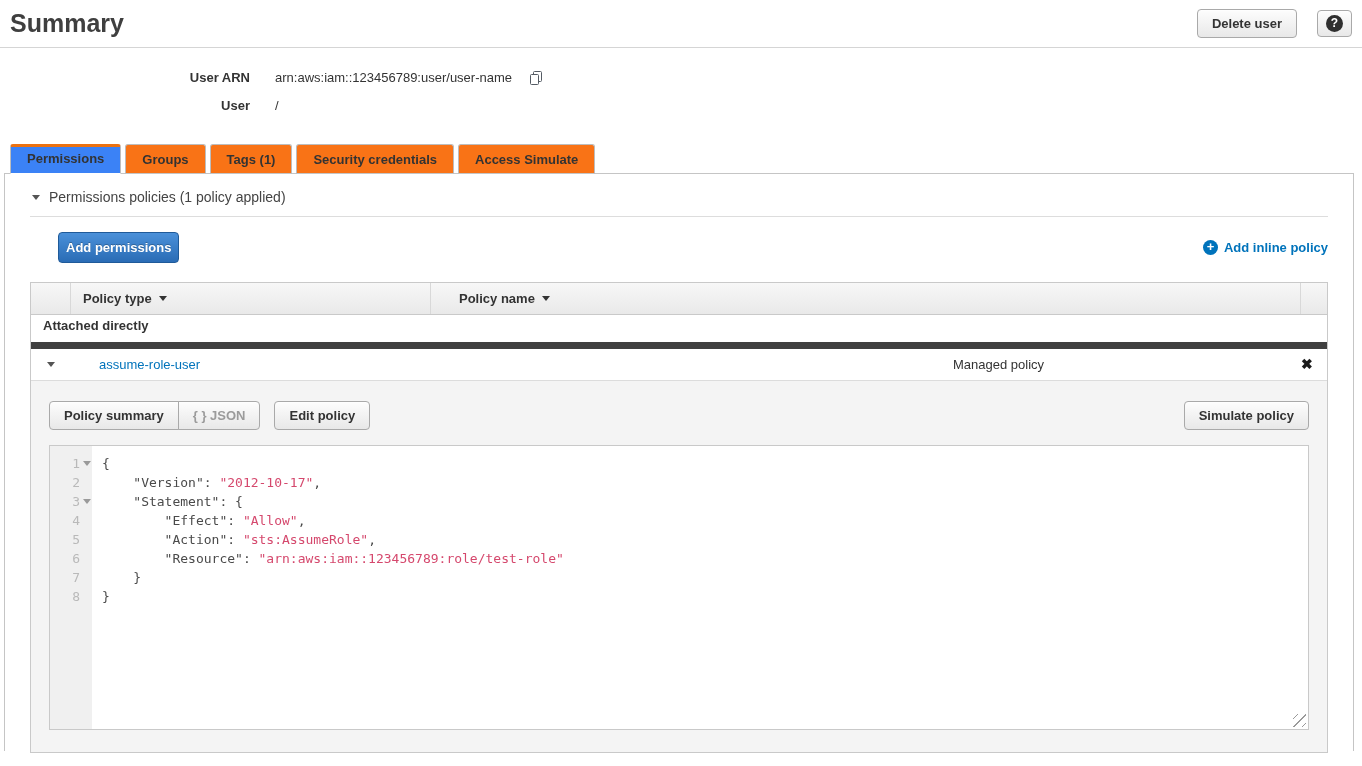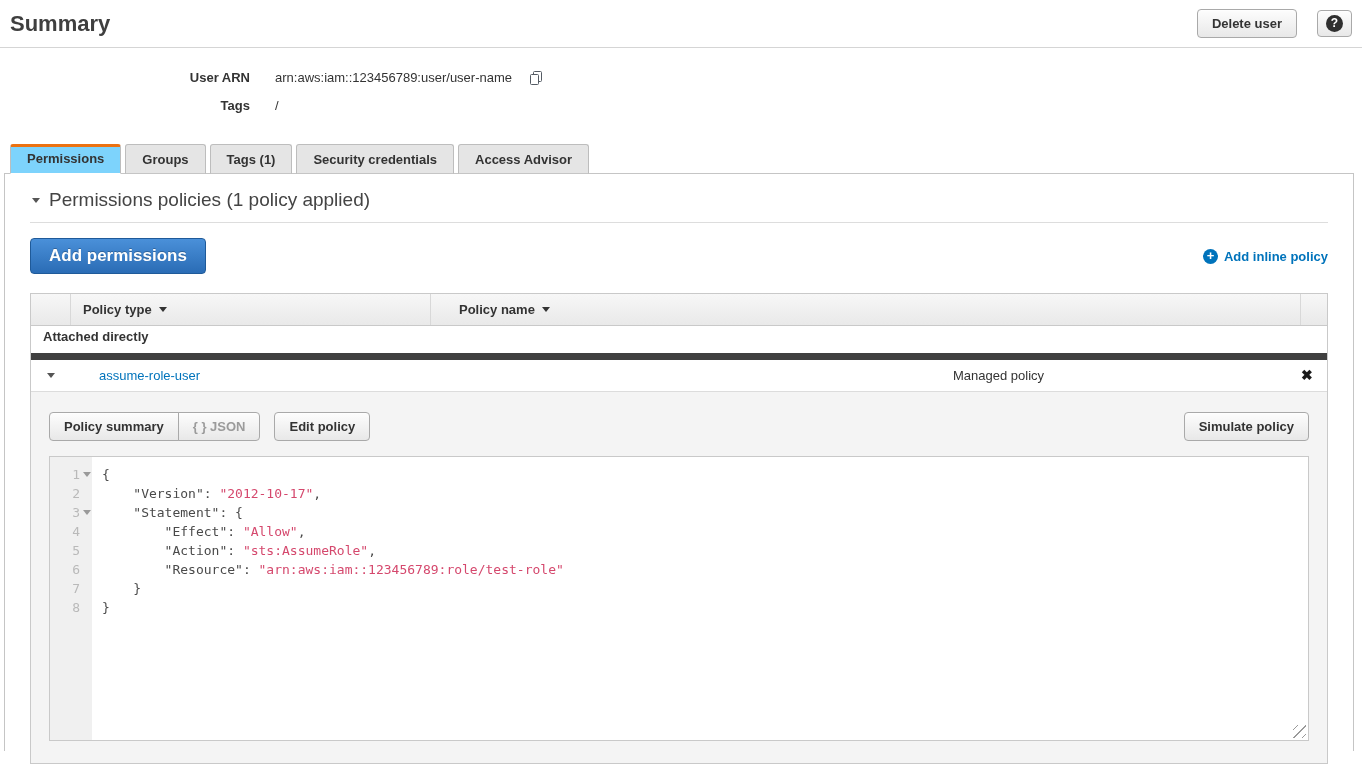--- a/index.html
+++ b/index.html
@@ -5,54 +5,54 @@
   * { box-sizing: border-box; }
   html,body { margin:0; padding:0; }
   body {
     width:1362px; height:766px; overflow:hidden;
     font-family:"Liberation Sans", sans-serif;
     color:#333; background:#fff; font-size:13px;
   }
   
   .top-header { display:flex; justify-content:space-between; align-items:center;
     padding:8px 10px 8px 10px; border-bottom:1px solid #d5d5d5; height:48px; }
-  .page-title { font-size:22px; font-weight:600; color:#3f3f3f; margin:0; }
+  .page-title { font-size:25px; font-weight:600; color:#3f3f3f; margin:0; }
   .header-actions { display:flex; gap:20px; align-items:center; }
   .btn { background:linear-gradient(#fdfdfd,#e8e8e8); border:1px solid #a9a9a9;
     border-radius:4px; font-weight:bold; font-size:13px; color:#333;
     padding:6px 14px; cursor:pointer; font-family:"Liberation Sans",sans-serif;
     box-shadow:0 1px 0 rgba(255,255,255,.6) inset; }
   .btn-icon { padding:4px 8px; display:flex; align-items:center; }
   .help-circle { width:17px; height:17px; border-radius:50%; background:#2f2f2f;
     color:#fff; font-weight:bold; font-size:12px; text-align:center; line-height:17px; display:inline-block; }
   
   .meta { padding:16px 0 14px; }
   .meta-row { display:flex; line-height:28px; }
   .meta-label { width:250px; text-align:right; font-weight:bold; color:#333; }
   .meta-value { margin-left:25px; display:flex; align-items:center; gap:16px; }
   
   .tabs { display:flex; padding-left:10px; position:relative; z-index:2; margin-bottom:-1px; margin-top:10px; }
   .tab { border:1px solid #bdbdbd; border-bottom:1px solid #c5c5c5; border-radius:3px 3px 0 0;
-    padding:7px 16px 6px; font-weight:bold; background:#e5e5e5; margin-right:4px;
+    padding:7px 16px 6px; font-weight:bold; background:#f97316; margin-right:4px;
     color:#333; cursor:pointer; }
-  .tab.active { background:#7dd3fc; border-top:3px solid #ec7211; border-bottom:1px solid #fff;
+  .tab.active { background:#3b82f6; border-top:3px solid #ec7211; border-bottom:1px solid #fff;
     padding-top:4px; }
   
   .tab-panel { margin:0 8px 0 4px; border:1px solid #c5c5c5; border-bottom:none;
     height:578px; background:#fff; }
   .panel-inner { padding:0 25px; }
-  .section-header { display:flex; align-items:center; gap:9px; font-size:19px;
+  .section-header { display:flex; align-items:center; gap:9px; font-size:14px;
     padding:15px 2px 11px; color:#444; cursor:pointer; }
   .caret-down { width:0; height:0; border-left:4px solid transparent;
     border-right:4px solid transparent; border-top:5px solid #555; display:inline-block; }
   .section-rule { border:0; border-top:1px solid #ddd; margin:0; }
   .actions-row { display:flex; justify-content:space-between; align-items:center; margin:15px 0 19px; }
   .btn-primary { background:linear-gradient(#4a90d9,#2a6cb5); border:1px solid #1f5a99;
-    border-radius:4px; color:#fff; font-weight:bold; font-size:17px; padding:7px 18px;
-    cursor:pointer; font-family:"Liberation Sans",sans-serif; text-shadow:0 -1px 0 rgba(0,0,0,.25); }
+    border-radius:4px; color:#fff; font-weight:bold; font-size:13px; padding:7px 7px;
+    cursor:pointer; font-family:"Liberation Sans",sans-serif; text-shadow:0 -1px 0 rgba(0,0,0,.25);margin-left:28px; }
   .add-inline { display:flex; align-items:center; gap:6px; color:#0073bb; font-weight:bold; cursor:pointer; }
   .plus-circle { width:15px; height:15px; border-radius:50%; background:#0073bb; color:#fff;
     font-size:13px; line-height:14px; text-align:center; font-weight:bold; }
   
   .policy-table { border:1px solid #c9c9c9; }
   .thead { display:flex; background:linear-gradient(#f7f7f7,#e9e9e9);
     border-bottom:1px solid #c9c9c9; height:32px; align-items:stretch; font-weight:bold; }
   .th { display:flex; align-items:center; gap:7px; }
   .col-expander { width:40px; border-right:1px solid #d8d8d8; }
   .col-name { flex:1; padding-left:28px; border-right:1px solid #d8d8d8; }
@@ -110,33 +110,33 @@
       <span>arn:aws:iam::123456789:user/user-name</span>
       <span style="display:inline-flex;cursor:pointer;">
         <svg width="16" height="16" viewBox="0 0 16 16">
           <rect x="5.5" y="1.5" width="8" height="10" rx="1" fill="#fff" stroke="#545b64"></rect>
           <rect x="2.5" y="4.5" width="8" height="10" rx="1" fill="#fff" stroke="#545b64"></rect>
         </svg>
       </span>
     </div>
   </div>
   <div class="meta-row">
-    <div class="meta-label">Tags</div>
+    <div class="meta-label">User</div>
     <div class="meta-value">
         <span>/</span>
       </div>
   </div>
 </div>
 
 <div class="tabs">
   <div class="tab active">Permissions</div>
   <div class="tab">Groups</div>
   <div class="tab">Tags (1)</div>
   <div class="tab">Security credentials</div>
-  <div class="tab">Access Advisor</div>
+  <div class="tab">Access Simulate</div>
 </div>
 
 <div class="tab-panel">
   <div class="panel-inner">
 
     <div class="section-header">
       <span class="caret-down"></span>
       <span>Permissions policies (1 policy applied)</span>
     </div>
     <hr class="section-rule">

